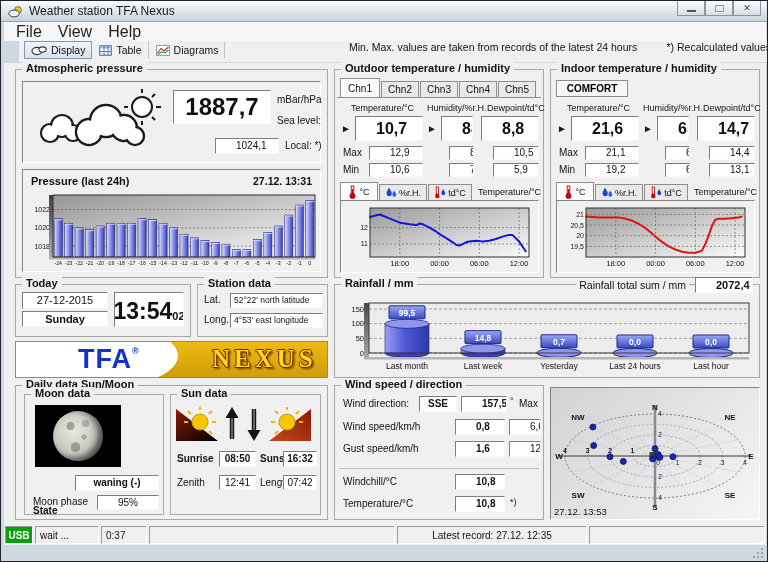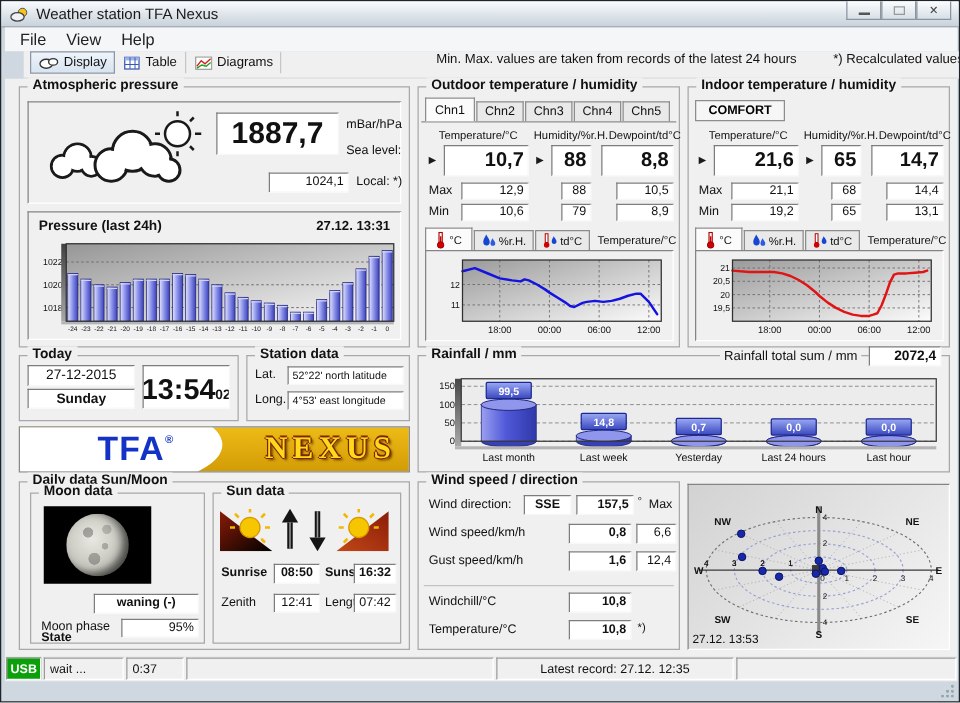--- a/index.html
+++ b/index.html
@@ -8,33 +8,33 @@
 .abs{position:absolute;}
 
 .titlebar{position:absolute;top:0;left:0;right:0;height:21px;background:linear-gradient(#fafcfe,#dde4ea 55%,#c9d2da);border-bottom:1px solid #9aa4ae;display:flex;align-items:center;padding:0 7px;gap:6px;}
 .title{font-size:12px;color:#1a1a1a;}
 .winbtns{position:absolute;top:0;right:6px;display:flex;}
 .winbtn{width:28px;height:15px;border:1px solid #8b959f;border-top:none;background:linear-gradient(#fbfdfe,#d7dfe7);display:flex;align-items:center;justify-content:center;font-size:9px;color:#444;}
 .winbtn.min span{width:9px;border-bottom:2px solid #555;margin-top:5px;}
 .winbtn.max span{width:9px;height:7px;border:1px solid #999;}
 
 .menubar{position:absolute;top:21px;left:3px;width:762px;height:19px;background:#f4f6f8;display:flex;align-items:center;padding-left:4px;}
-.menuitem{font-size:13px;color:#222;padding:2px 8px;text-align:center;}
+.menuitem{font-size:16px;color:#222;padding:2px 8px;text-align:center;}
 .toolbar{position:absolute;top:40px;left:18px;width:762px;height:22px;background:#f0f0f0;border-bottom:1px solid #dadada;display:flex;align-items:flex-start;padding-left:5px;}
 .tbtn{height:18px;display:flex;align-items:center;gap:4px;font-size:10.5px;padding:0 6px;border:1px solid transparent;border-right:1px solid #c6c6c6;color:#111;}
 .tbtn.pressed{border:1px solid #8a97a6;background:linear-gradient(#eef4fa,#d8e4f0);}
 .tbinfo{font-size:10.5px;color:#111;position:absolute;left:330px;}
 .tbnote{font-size:10.5px;color:#111;position:absolute;right:10px;}
 
 .content{position:absolute;top:62px;left:3px;width:762px;height:462px;background:#f0f0f0;}
 .panel{position:absolute;border:1px solid #a8a8a8;}
 .ptitle{position:absolute;top:-8px;left:6px;background:#f0f0f0;padding:0 4px;font-size:11px;font-weight:bold;white-space:nowrap;color:#111;}
 .sunkbox{border:1px solid;border-color:#848484 #ffffff #ffffff #848484;background:#f0f0f0;}
 .vbox{position:absolute;border:1px solid;border-color:#7d7d7d #f8f8f8 #f8f8f8 #7d7d7d;background:#fff;font-size:10px;color:#111;overflow:hidden;white-space:nowrap;}
-.vbox.r{text-align:right;padding-right:3px;}
+.vbox.r{text-align:left;padding-right:3px;padding-left:20px;}
 .vbox.c{text-align:center;}
 .vbox.b{font-weight:bold;}
 .lb{font-size:10px;color:#111;position:absolute;white-space:nowrap;}
 .lb9{font-size:9px;color:#111;position:absolute;white-space:nowrap;}
 .trend{position:absolute;font-size:10px;color:#1a1a1a;}
 
 .tab{position:absolute;border:1px solid #8d8d8d;border-bottom:none;background:#e9e9e9;font-size:10px;text-align:center;color:#111;}
 .tab.active{background:#fbfbfb;z-index:2;}
 .tabline{position:absolute;border-top:1px solid #8d8d8d;}
 .subtab{position:absolute;border:1px solid #8d8d8d;border-bottom:none;background:#e9e9e9;font-size:9px;display:flex;align-items:center;justify-content:center;gap:2px;color:#111;}
@@ -298,21 +298,21 @@
       <span class="trend" style="left:92px;top:53px;">►</span>
       <div class="vbox r b" style="left:106px;top:46px;width:32px;height:25px;font-size:16px;line-height:23px;">88</div>
       <div class="vbox r b" style="left:146px;top:46px;width:58px;height:25px;font-size:16px;line-height:23px;">8,8</div>
       <span class="lb" style="left:8px;top:77px;">Max</span>
       <div class="vbox r" style="left:34px;top:76px;width:54px;height:14px;line-height:12px;">12,9</div>
       <div class="vbox r" style="left:114px;top:76px;width:24px;height:14px;line-height:12px;">88</div>
       <div class="vbox r" style="left:158px;top:76px;width:46px;height:14px;line-height:12px;">10,5</div>
       <span class="lb" style="left:8px;top:94px;">Min</span>
       <div class="vbox r" style="left:34px;top:93px;width:54px;height:14px;line-height:12px;">10,6</div>
       <div class="vbox r" style="left:114px;top:93px;width:24px;height:14px;line-height:12px;">79</div>
-      <div class="vbox r" style="left:158px;top:93px;width:46px;height:14px;line-height:12px;">8,9</div>
+      <div class="vbox r" style="left:158px;top:93px;width:46px;height:14px;line-height:12px;">5,9</div>
       <div class="subtab active" style="left:5px;top:112px;width:38px;height:18px;">
         <svg width="9" height="14" viewBox="0 0 9 14">
             <rect x="3.2" y="1" width="2.6" height="8" fill="#fff" stroke="#b00000" stroke-width="0.9"></rect>
             <rect x="3.9" y="4" width="1.2" height="6" fill="#d00000"></rect>
             <circle cx="4.5" cy="11" r="2.6" fill="#d00000" stroke="#900000" stroke-width="0.7"></circle>
           </svg>
         <span>°C</span>
       </div>
       <div class="subtab" style="left:44px;top:114px;width:48px;height:16px;">
         <svg width="12" height="12" viewBox="0 0 12 12">

